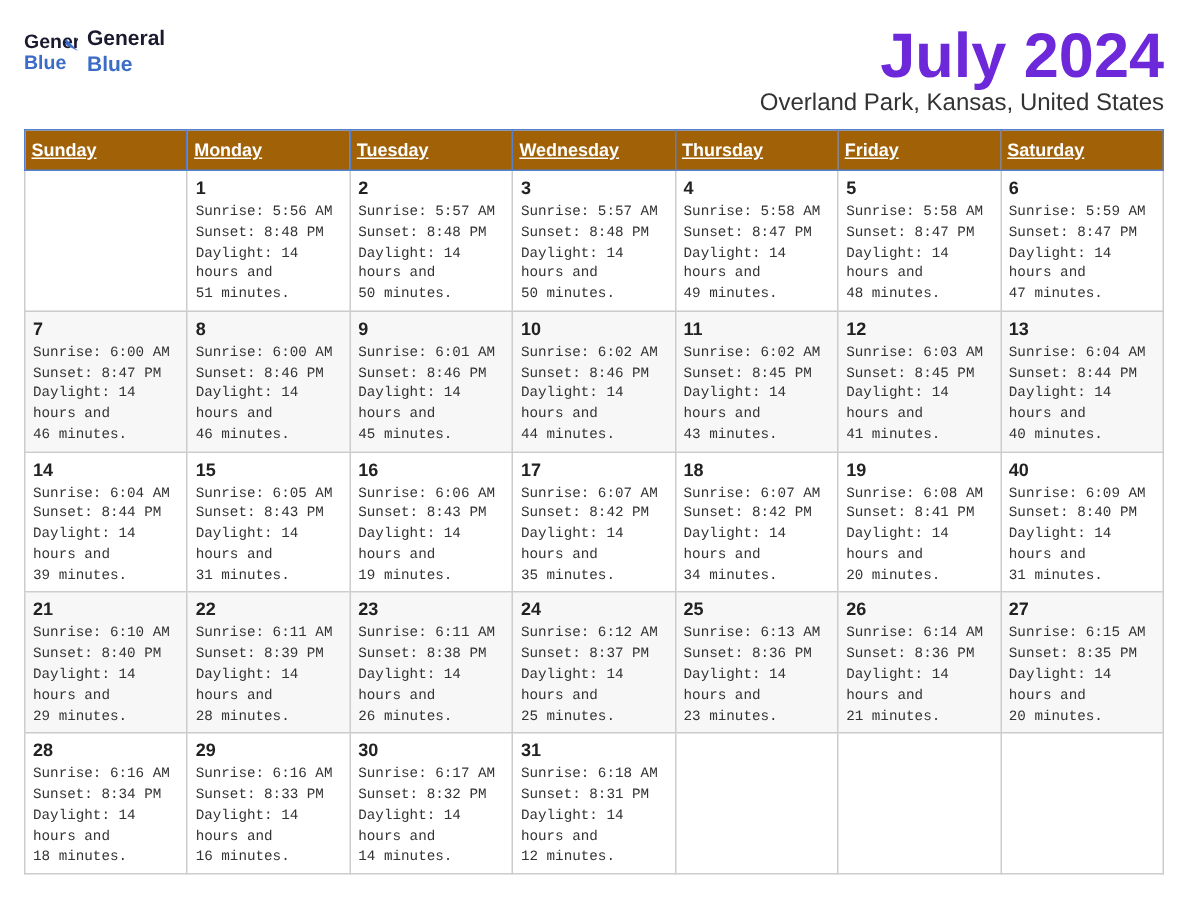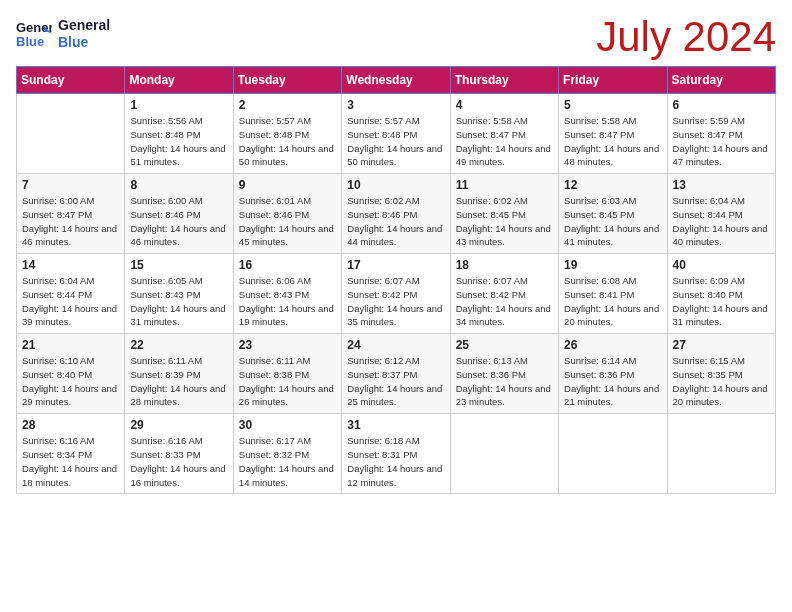--- a/index.html
+++ b/index.html
@@ -23,42 +23,43 @@
     }
     .logo-icon {
       width: 36px;
       height: 36px;
     }
     .title-section {
       text-align: right;
     }
     .month-title {
       font-size: 42px;
-      font-weight: normal;
-      color: #b91c1c;
+      font-weight: bold;
+      color: #6d28d9;
       line-height: 1;
     }
     .location-title {
       font-size: 16px;
       color: #333;
       margin-top: 2px;
     }
     .calendar-table {
       width: 100%;
       border-collapse: collapse;
       table-layout: fixed;
     }
     .calendar-table th {
-      background-color: #be185d;
+      background-color: #a16207;
       color: #fff;
       font-size: 12px;
       font-weight: bold;
       padding: 6px 4px;
       text-align: left;
       border: 1px solid #5580d0;
+      text-decoration: underline;
     }
     .calendar-table td {
       border: 1px solid #ccc;
       vertical-align: top;
       padding: 4px 5px;
       height: 80px;
       background: #fff;
     }
     .calendar-table tr:nth-child(even) td {
       background: #f7f7f7;
@@ -67,20 +68,21 @@
       font-size: 12px;
       font-weight: bold;
       color: #222;
       display: block;
       margin-bottom: 2px;
     }
     .day-info {
       font-size: 9.5px;
       color: #333;
       line-height: 1.45;
+      font-family: Liberation Mono, monospace;
     }
     .empty-cell {
       background: #fff !important;
     }
   </style>
 </head>
 <body>
 
 <div class="header-section">
   <div class="logo">
@@ -89,20 +91,21 @@
       <text x="0" y="30" font-family="Arial" font-size="13" font-weight="bold" fill="#3a6cc8">Blue</text>
       <polygon points="28,10 36,18 28,14" fill="#3a6cc8"></polygon>
     </svg>
     <div style="display:flex;flex-direction:column;margin-left:2px;">
       <span style="font-size:14px;font-weight:bold;color:#1a1a2e;line-height:1.2;">General</span>
       <span style="font-size:14px;font-weight:bold;color:#3a6cc8;line-height:1.2;">Blue</span>
     </div>
   </div>
   <div class="title-section">
     <div class="month-title">July 2024</div>
+    <div class="location-title">Overland Park, Kansas, United States</div>
   </div>
 </div>
 
 <table class="calendar-table">
   <thead>
     <tr id="header-row">
     <th>Sunday</th>
         <th>Monday</th>
         <th>Tuesday</th>
         <th>Wednesday</th>

